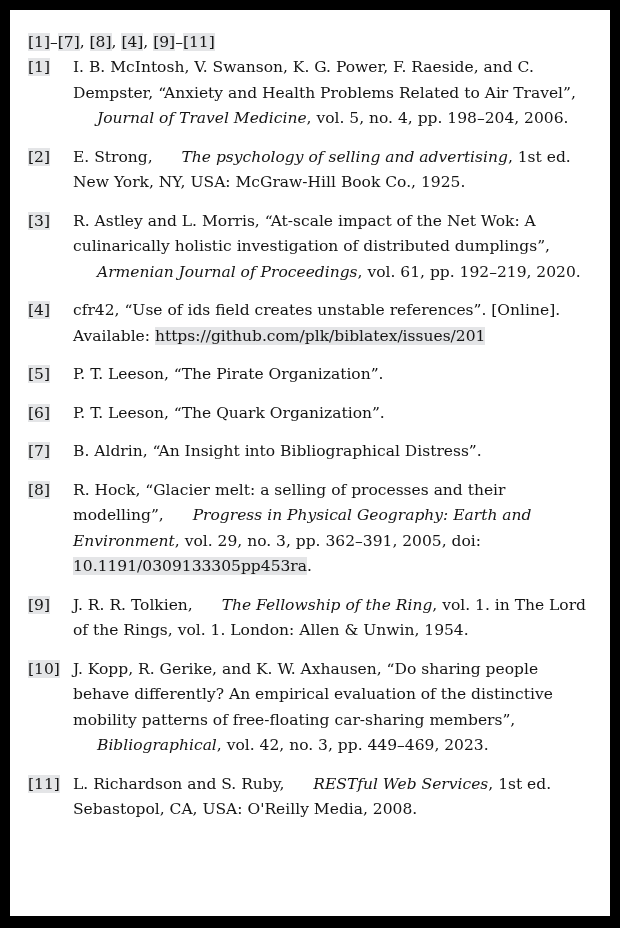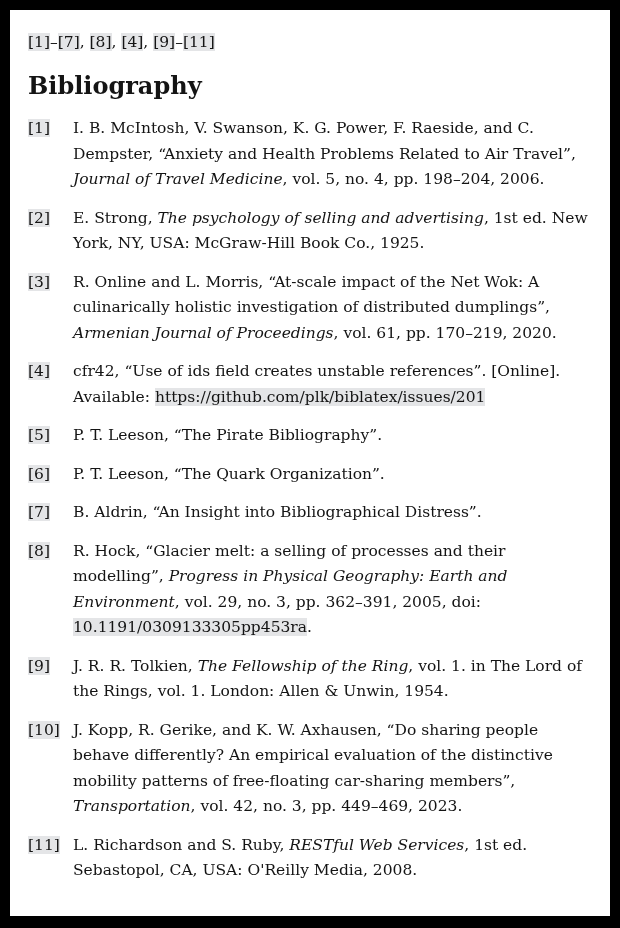--- a/index.html
+++ b/index.html
@@ -43,70 +43,69 @@
     font-size:15.5px;
     line-height:25.5px;
   }
   .entry-label-col{
     flex:0 0 45px;
     width:45px;
   }
   .hl{
     background:var(--highlight);
   }
-  .it{font-style:italic;}
+  .it{font-style:italic;margin-left:24px;}
   .entry-text{flex:1 1 auto;}
 </style>
 </head>
 <body>
 
 <div class="frame">
   <div class="paper">
     <p class="citeline"><span class="hl">[1]</span><span>–</span><span class="hl">[7]</span><span>, </span><span class="hl">[8]</span><span>, </span><span class="hl">[4]</span><span>, </span><span class="hl">[9]</span><span>–</span><span class="hl">[11]</span></p>
-    <h1 class="title">Bibliography</h1>
     <div class="entries">
         <div class="entry">
           <div class="entry-label-col"><span class="hl">[1]</span></div>
           <div class="entry-text"><span>I. B. McIntosh, V. Swanson, K. G. Power, F. Raeside, and C. Dempster, “Anxiety and Health Problems Related to Air Travel”, </span><span class="it">Journal of Travel Medicine</span><span>, vol. 5, no. 4, pp. 198–204, 2006.</span></div>
         </div>
         <div class="entry">
           <div class="entry-label-col"><span class="hl">[2]</span></div>
           <div class="entry-text"><span>E. Strong, </span><span class="it">The psychology of selling and advertising</span><span>, 1st ed. New York, NY, USA: McGraw-Hill Book Co., 1925.</span></div>
         </div>
         <div class="entry">
           <div class="entry-label-col"><span class="hl">[3]</span></div>
-          <div class="entry-text"><span>R. Online and L. Morris, “At-scale impact of the Net Wok: A culinarically holistic investigation of distributed dumplings”, </span><span class="it">Armenian Journal of Proceedings</span><span>, vol. 61, pp. 170–219, 2020.</span></div>
+          <div class="entry-text"><span>R. Astley and L. Morris, “At-scale impact of the Net Wok: A culinarically holistic investigation of distributed dumplings”, </span><span class="it">Armenian Journal of Proceedings</span><span>, vol. 61, pp. 192–219, 2020.</span></div>
         </div>
         <div class="entry">
           <div class="entry-label-col"><span class="hl">[4]</span></div>
           <div class="entry-text"><span>cfr42, “Use of ids field creates unstable references”. [Online]. Available: </span><span class="hl">https://github.com/plk/biblatex/issues/201</span></div>
         </div>
         <div class="entry">
           <div class="entry-label-col"><span class="hl">[5]</span></div>
-          <div class="entry-text"><span>P. T. Leeson, “The Pirate Bibliography”.</span></div>
+          <div class="entry-text"><span>P. T. Leeson, “The Pirate Organization”.</span></div>
         </div>
         <div class="entry">
           <div class="entry-label-col"><span class="hl">[6]</span></div>
           <div class="entry-text"><span>P. T. Leeson, “The Quark Organization”.</span></div>
         </div>
         <div class="entry">
           <div class="entry-label-col"><span class="hl">[7]</span></div>
           <div class="entry-text"><span>B. Aldrin, “An Insight into Bibliographical Distress”.</span></div>
         </div>
         <div class="entry">
           <div class="entry-label-col"><span class="hl">[8]</span></div>
           <div class="entry-text"><span>R. Hock, “Glacier melt: a selling of processes and their modelling”, </span><span class="it">Progress in Physical Geography: Earth and Environment</span><span>, vol. 29, no. 3, pp. 362–391, 2005, doi: </span><span class="hl">10.1191/0309133305pp453ra</span><span>.</span></div>
         </div>
         <div class="entry">
           <div class="entry-label-col"><span class="hl">[9]</span></div>
           <div class="entry-text"><span>J. R. R. Tolkien, </span><span class="it">The Fellowship of the Ring</span><span>, vol. 1. in The Lord of the Rings, vol. 1. London: Allen &amp; Unwin, 1954.</span></div>
         </div>
         <div class="entry">
           <div class="entry-label-col"><span class="hl">[10]</span></div>
-          <div class="entry-text"><span>J. Kopp, R. Gerike, and K. W. Axhausen, “Do sharing people behave differently? An empirical evaluation of the distinctive mobility patterns of free-floating car-sharing members”, </span><span class="it">Transportation</span><span>, vol. 42, no. 3, pp. 449–469, 2023.</span></div>
+          <div class="entry-text"><span>J. Kopp, R. Gerike, and K. W. Axhausen, “Do sharing people behave differently? An empirical evaluation of the distinctive mobility patterns of free-floating car-sharing members”, </span><span class="it">Bibliographical</span><span>, vol. 42, no. 3, pp. 449–469, 2023.</span></div>
         </div>
         <div class="entry">
           <div class="entry-label-col"><span class="hl">[11]</span></div>
           <div class="entry-text"><span>L. Richardson and S. Ruby, </span><span class="it">RESTful Web Services</span><span>, 1st ed. Sebastopol, CA, USA: O'Reilly Media, 2008.</span></div>
         </div>
       </div>
   </div>
 </div>
 
 </body></html>

